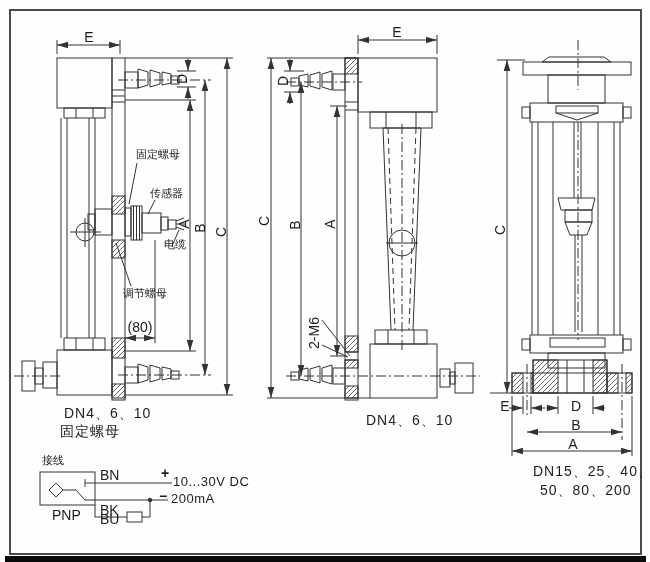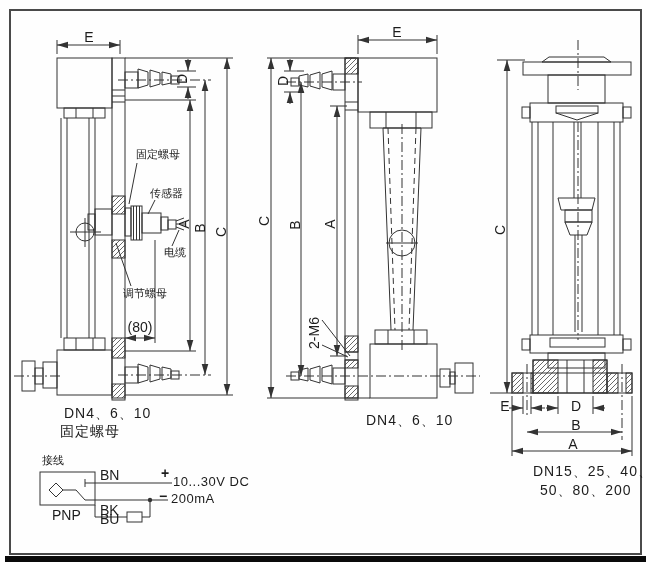--- a/index.html
+++ b/index.html
@@ -285,21 +285,21 @@
     </g>
   </svg>
 
   <span class="lbl dim ctr" style="left:89px;top:37px">E</span>
   <span class="lbl dim rot" style="left:182px;top:79px">D</span>
   <span class="lbl dim rot" style="left:184px;top:224px">A</span>
   <span class="lbl dim rot" style="left:200px;top:228px">B</span>
   <span class="lbl dim rot" style="left:221px;top:232px">C</span>
   <span class="lbl cjk" style="left:136px;top:149px">固定螺母</span>
   <span class="lbl cjk" style="left:150px;top:188px">传感器</span>
-  <span class="lbl cjk" style="left:164px;top:247px">电缆</span>
+  <span class="lbl cjk" style="left:164px;top:239px">电缆</span>
   <span class="lbl cjk" style="left:123px;top:288px">调节螺母</span>
   <span class="lbl dim ctr" style="left:140px;top:327px">(80)</span>
   <span class="lbl cap" style="left:64px;top:406px">DN4、6、10</span>
   <span class="lbl cap" style="left:60px;top:424px">固定螺母</span>
 
   <span class="lbl dim ctr" style="left:397px;top:32px">E</span>
   <span class="lbl dim rot" style="left:283px;top:81px">D</span>
   <span class="lbl dim rot" style="left:264px;top:221px">C</span>
   <span class="lbl dim rot" style="left:295px;top:225px">B</span>
   <span class="lbl dim rot" style="left:330px;top:224px">A</span>

